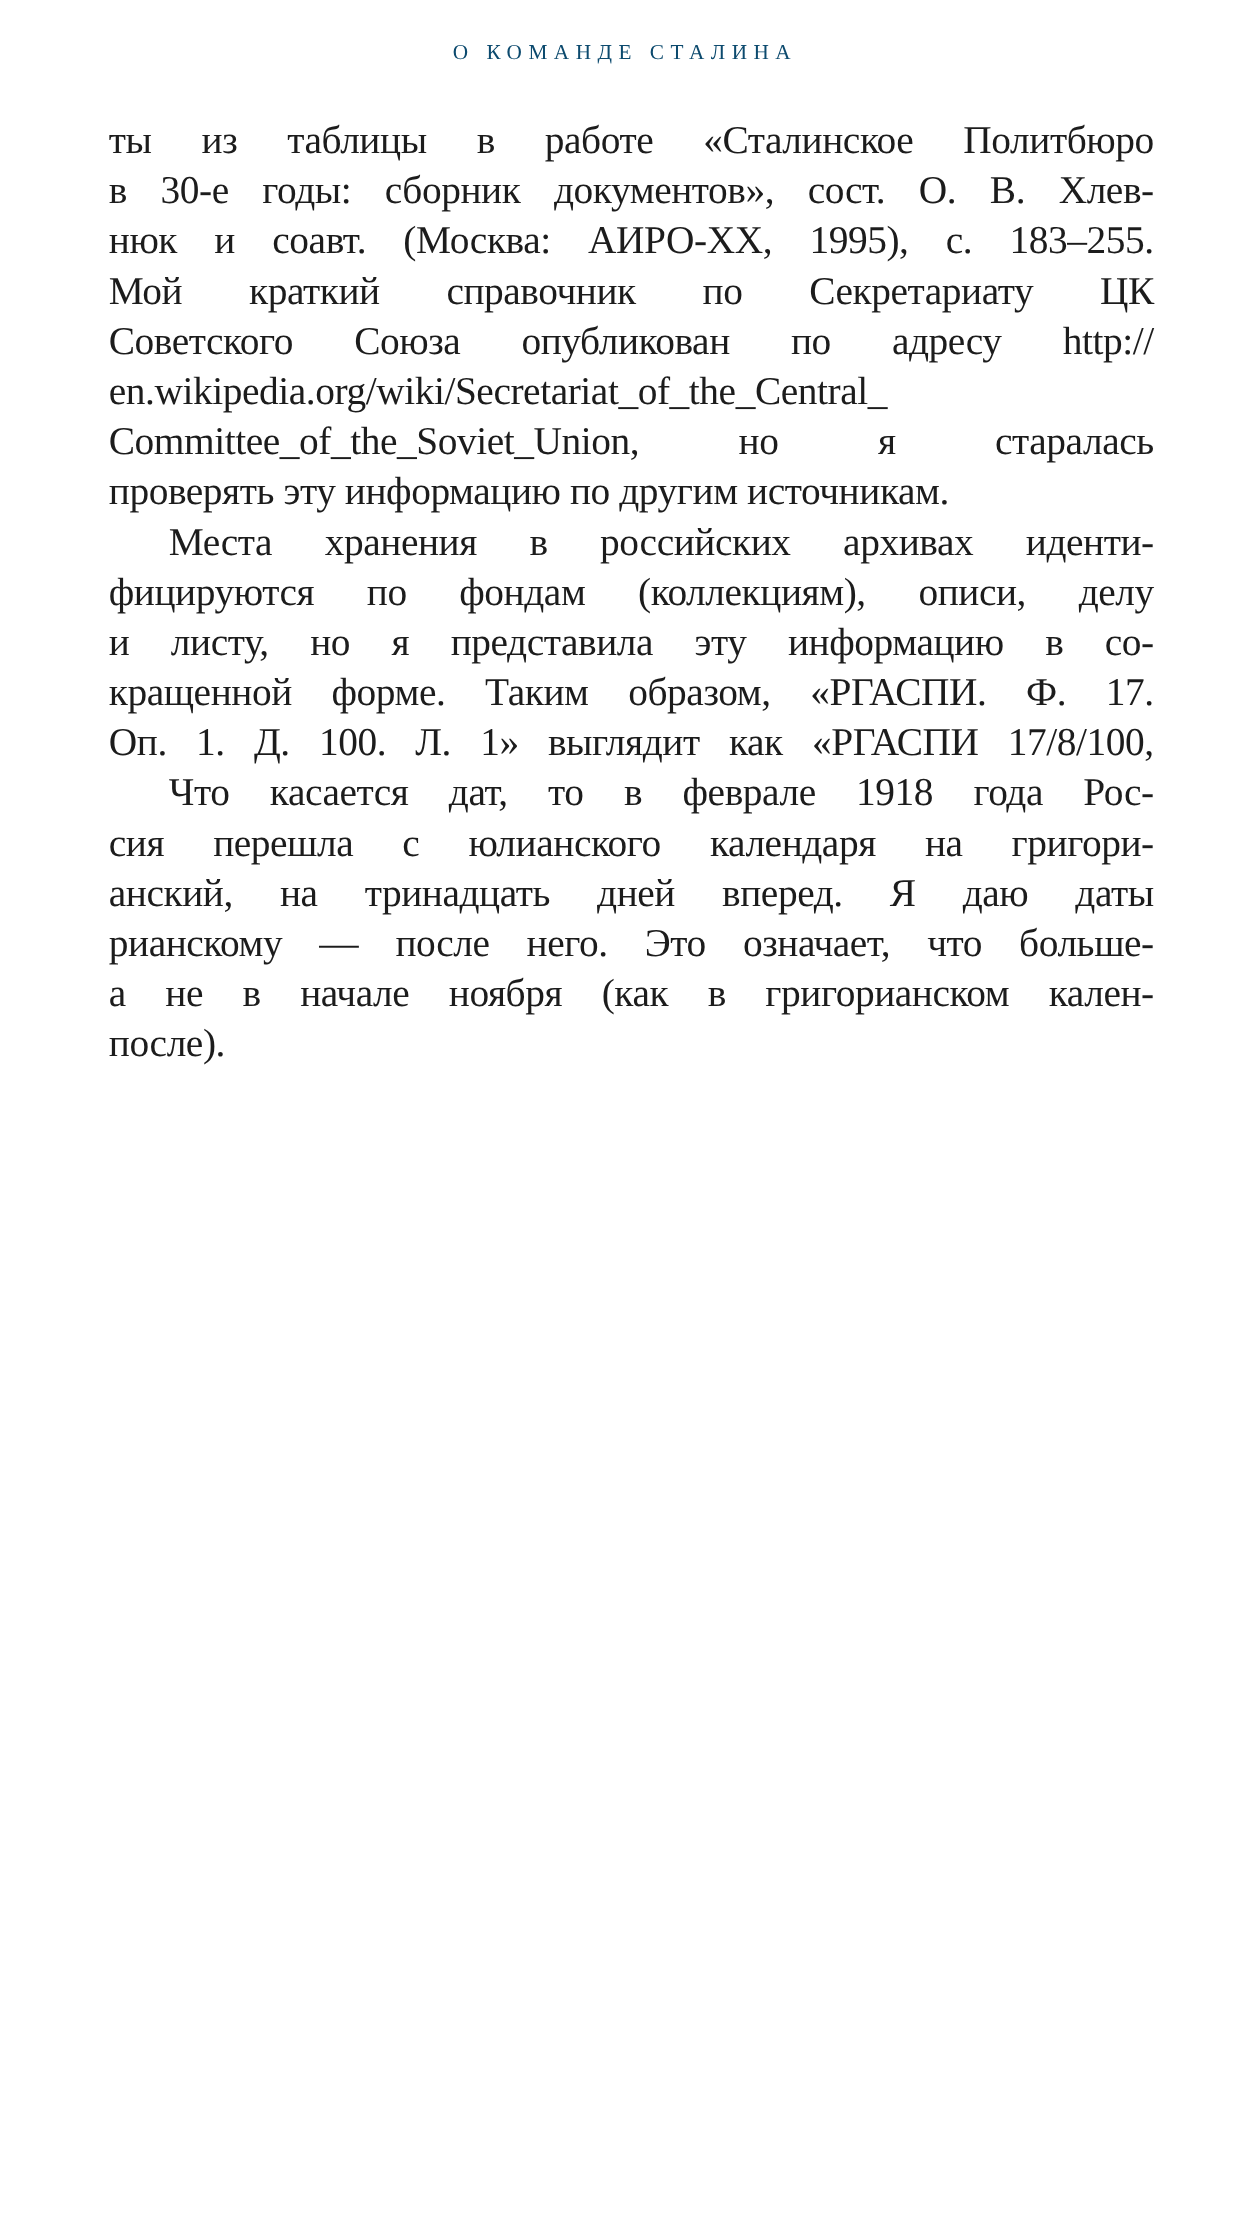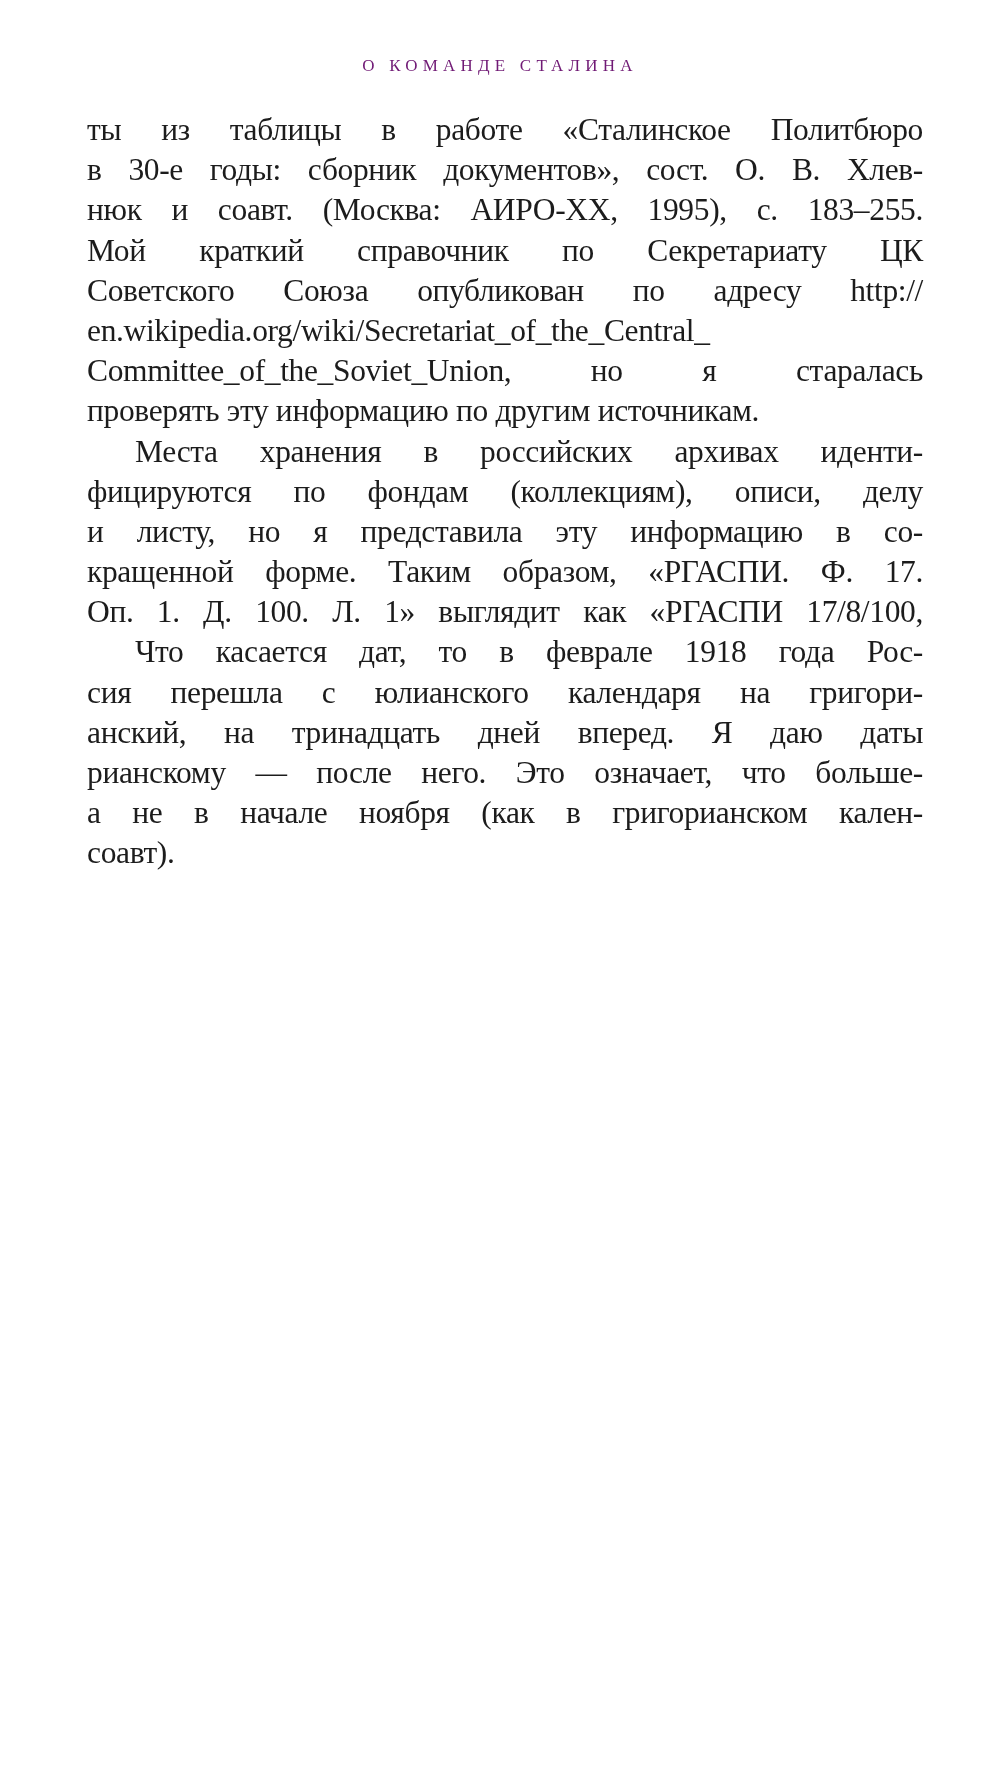--- a/index.html
+++ b/index.html
@@ -10,32 +10,32 @@
     body {
       width: 1000px;
       height: 1772px;
       position: relative;
       overflow: hidden;
       color: #1c1c1c;
       font-family: "Liberation Serif", "DejaVu Serif", serif;
     }
     .running-header {
       position: absolute;
-      top: 56px;
+      top: 32px;
       left: 0;
       width: 1000px;
       text-align: center;
       font-size: 17px;
       letter-spacing: 5.2px;
-      color: #701a75;
+      color: #0c4a6e;
       text-transform: uppercase;
     }
     .text-block {
       position: absolute;
-      top: 110px;
+      top: 92px;
       left: 87px;
       width: 836px;
     }
     .line {
       display: block;
       height: 40.2px;
       line-height: 40.2px;
       font-size: 31.5px;
       white-space: nowrap;
       text-align: justify;
@@ -75,16 +75,16 @@
     <span class="line">кращенной форме. Таким образом, «РГАСПИ. Ф. 17.</span>
     <span class="line">Оп. 1. Д. 100. Л. 1» выглядит как «РГАСПИ 17/8/100,</span>
   </div>
 
   <div>
     <span class="line indent">Что касается дат, то в феврале 1918 года Рос-</span>
     <span class="line">сия перешла с юлианского календаря на григори-</span>
     <span class="line">анский, на тринадцать дней вперед. Я даю даты</span>
     <span class="line">рианскому — после него. Это означает, что больше-</span>
     <span class="line">а не в начале ноября (как в григорианском кален-</span>
-    <span class="line last">соавт).</span>
+    <span class="line last">после).</span>
   </div>
 
 </div>
 
 </body></html>

